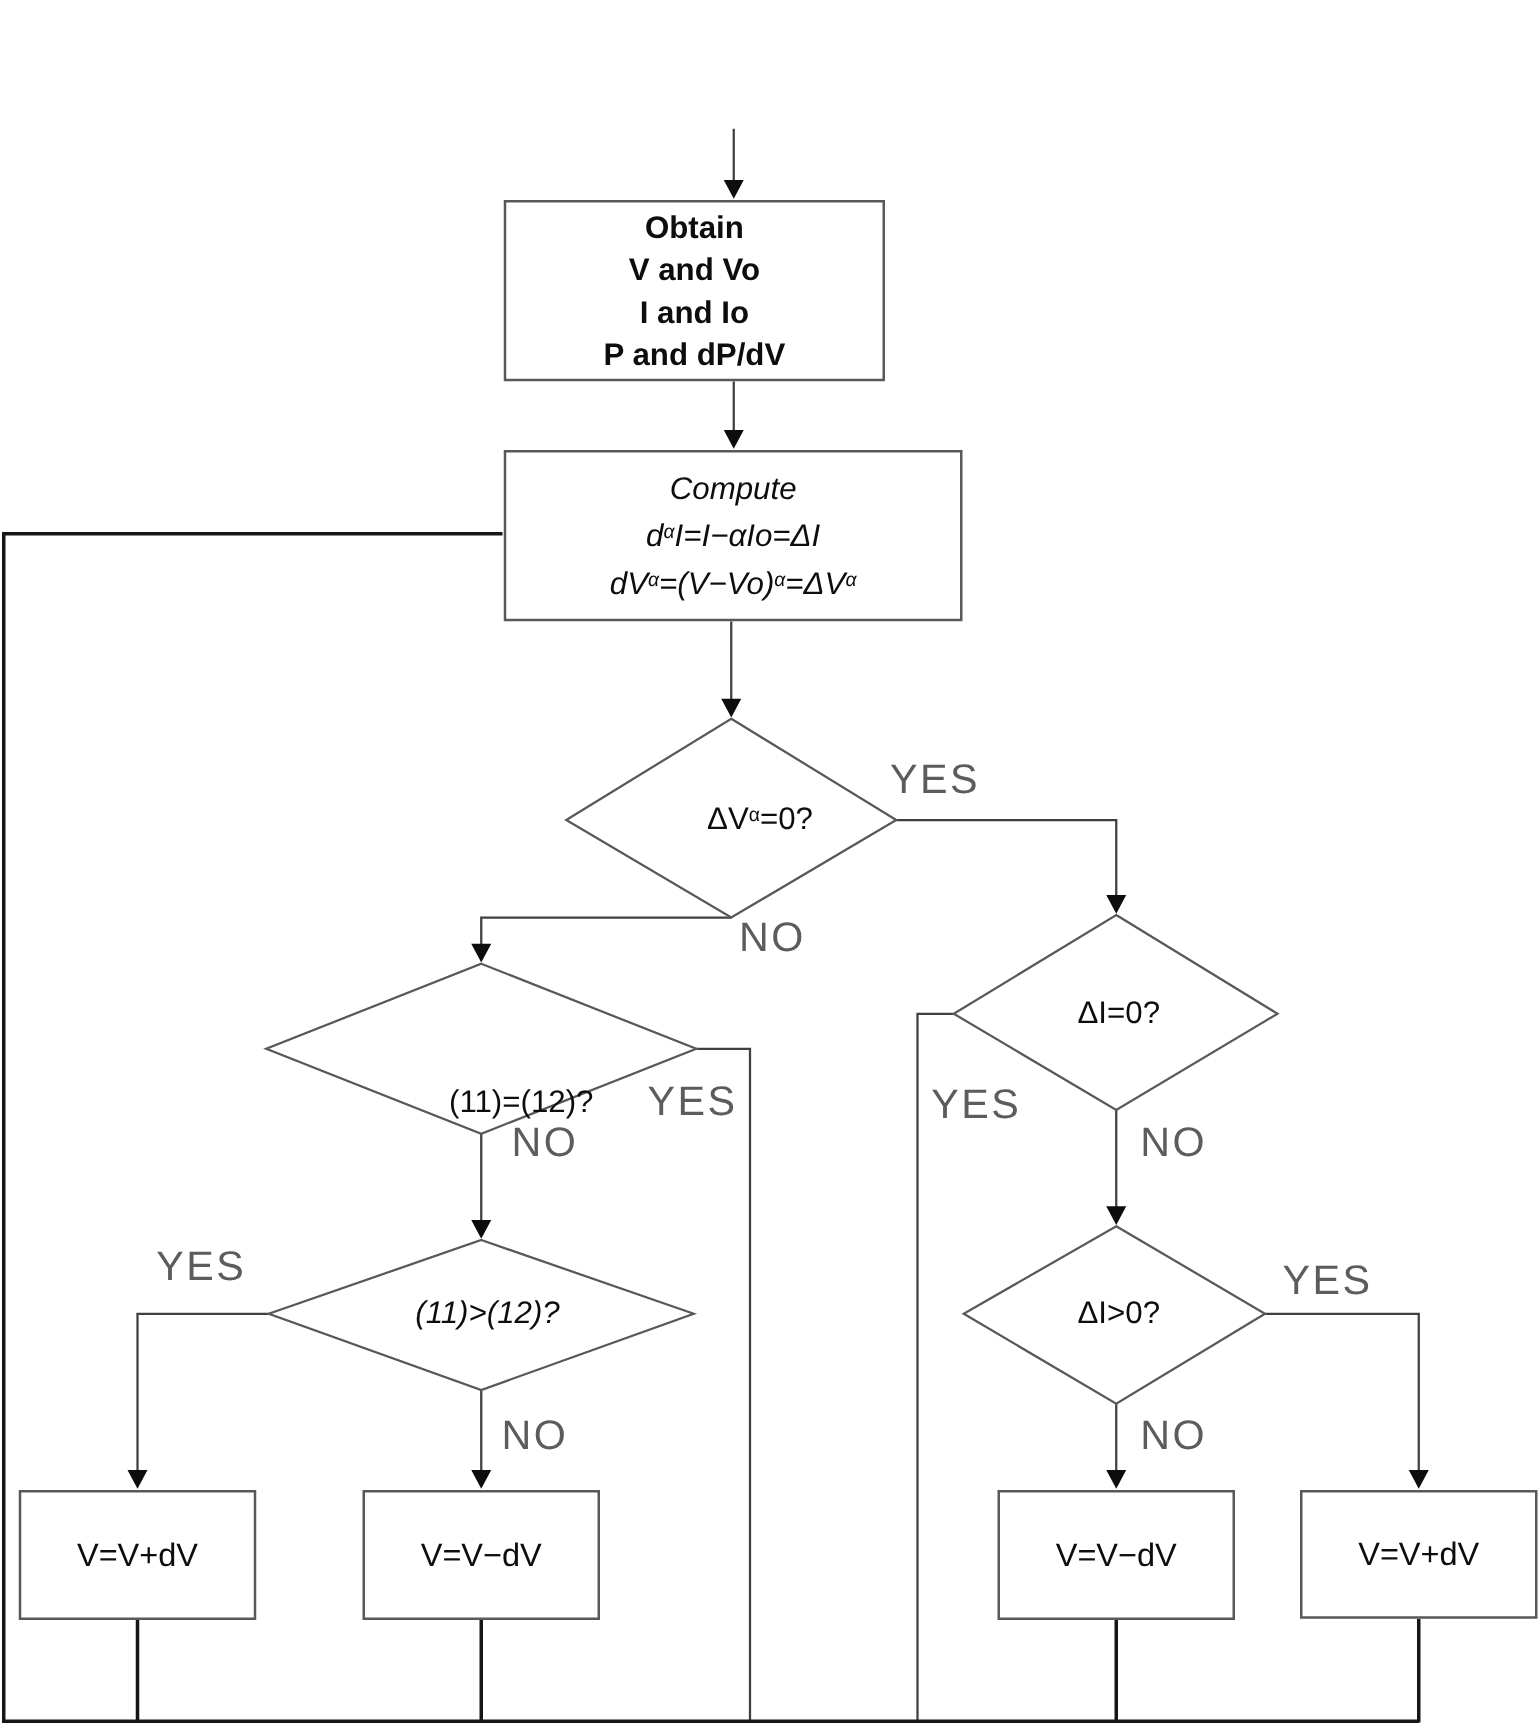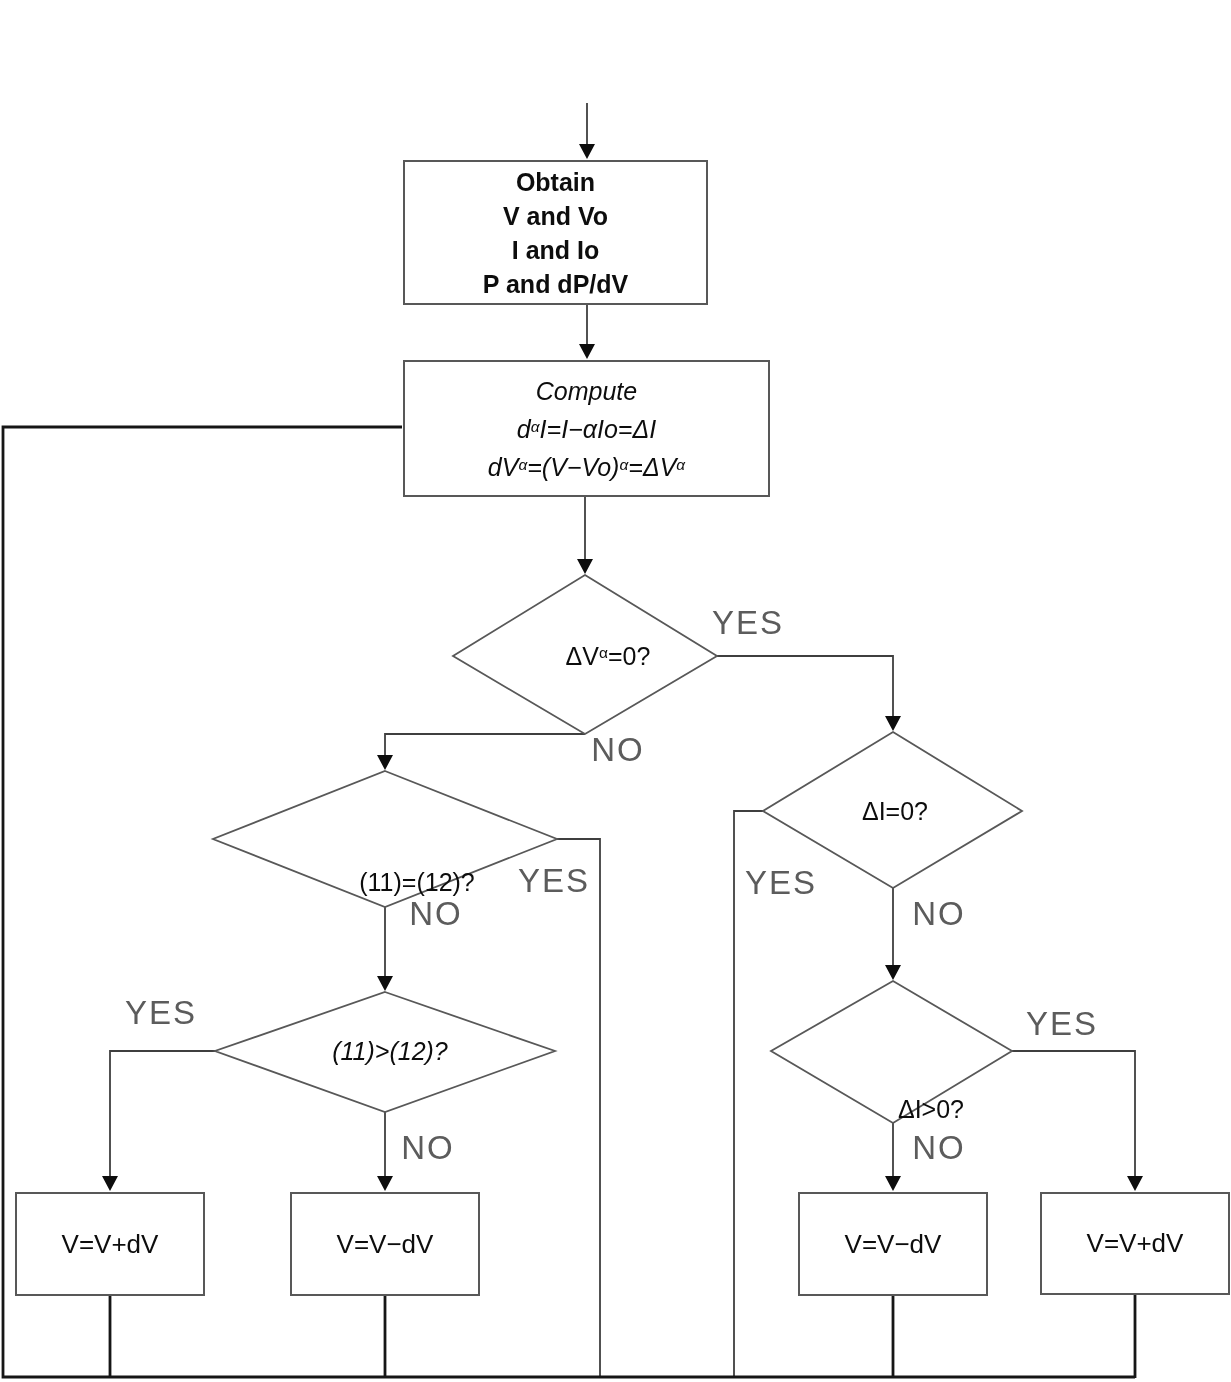--- a/index.html
+++ b/index.html
@@ -101,21 +101,21 @@
   <div class="node compute" style="left:403px;top:360px;width:367px;height:137px;font-style:italic;">
     <span class="ln">Compute</span>
     <span class="ln">d<sup>α</sup>I=I−αIo=ΔI</span>
     <span class="ln">dV<sup>α</sup>=(V−Vo)<sup>α</sup>=ΔV<sup>α</sup></span>
   </div>
 
   <div class="dlabel" style="left:608px;top:656px;">ΔV<sup>α</sup>=0?</div>
   <div class="dlabel" style="left:385px;top:882px;margin-left:32px;">(11)=(12)?</div>
   <div class="dlabel" style="left:390px;top:1051px;font-style:italic;">(11)&gt;(12)?</div>
   <div class="dlabel" style="left:895px;top:811px;">ΔI=0?</div>
-  <div class="dlabel" style="left:895px;top:1109px;margin-left:36px;">ΔI&gt;0?</div>
+  <div class="dlabel" style="left:895px;top:1051px;">ΔI&gt;0?</div>
 
   <div class="elabel" style="left:748px;top:623px;">YES</div>
   <div class="elabel" style="left:618px;top:750px;">NO</div>
   <div class="elabel" style="left:554px;top:881px;">YES</div>
   <div class="elabel" style="left:436px;top:914px;">NO</div>
   <div class="elabel" style="left:161px;top:1013px;">YES</div>
   <div class="elabel" style="left:428px;top:1148px;">NO</div>
   <div class="elabel" style="left:781px;top:883px;">YES</div>
   <div class="elabel" style="left:939px;top:914px;">NO</div>
   <div class="elabel" style="left:1062px;top:1024px;">YES</div>

